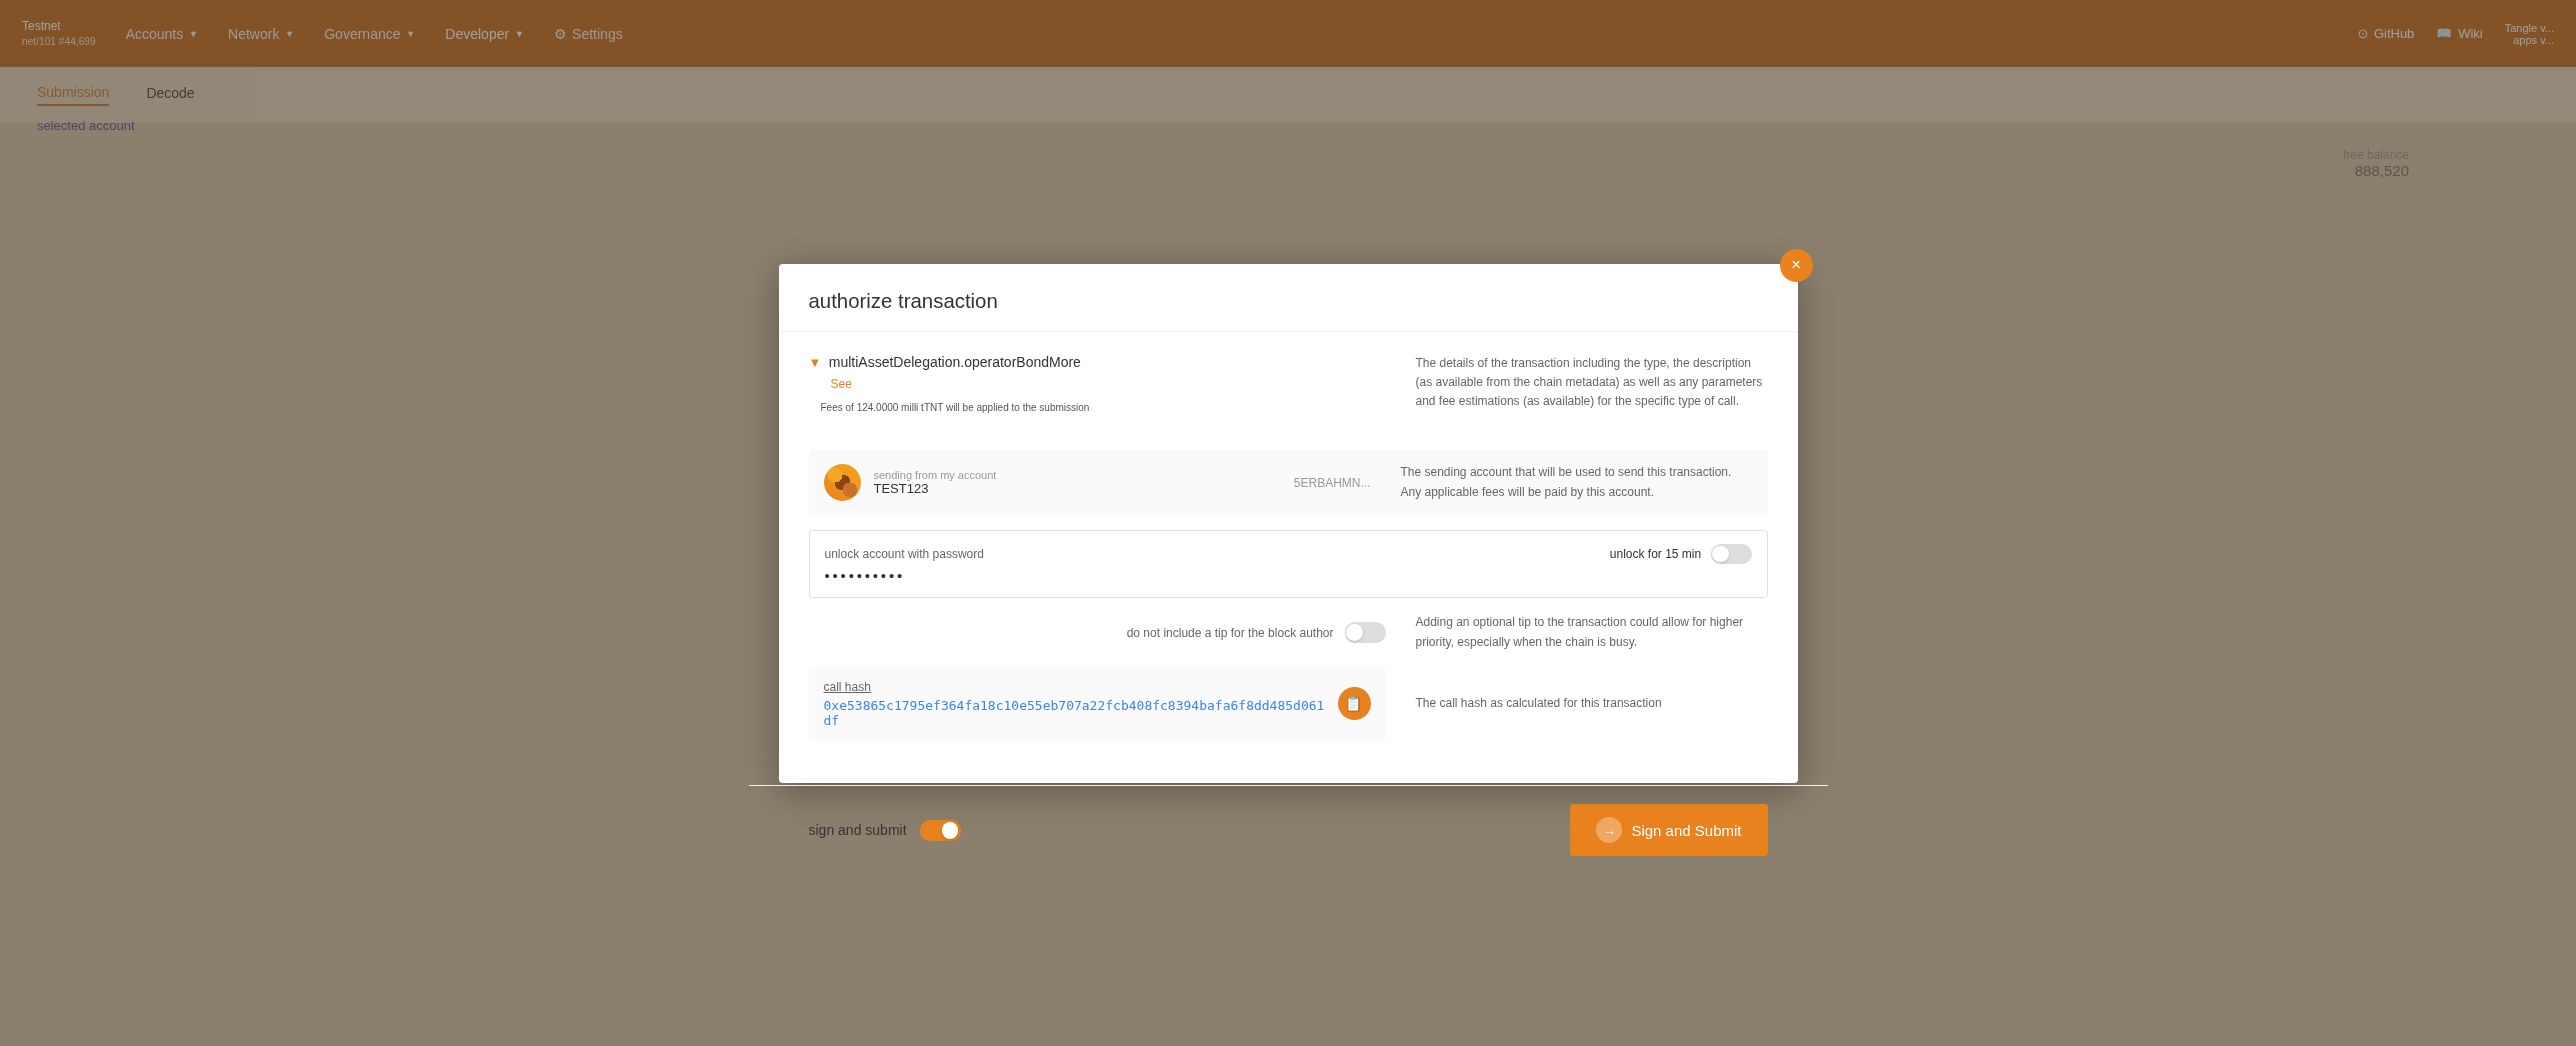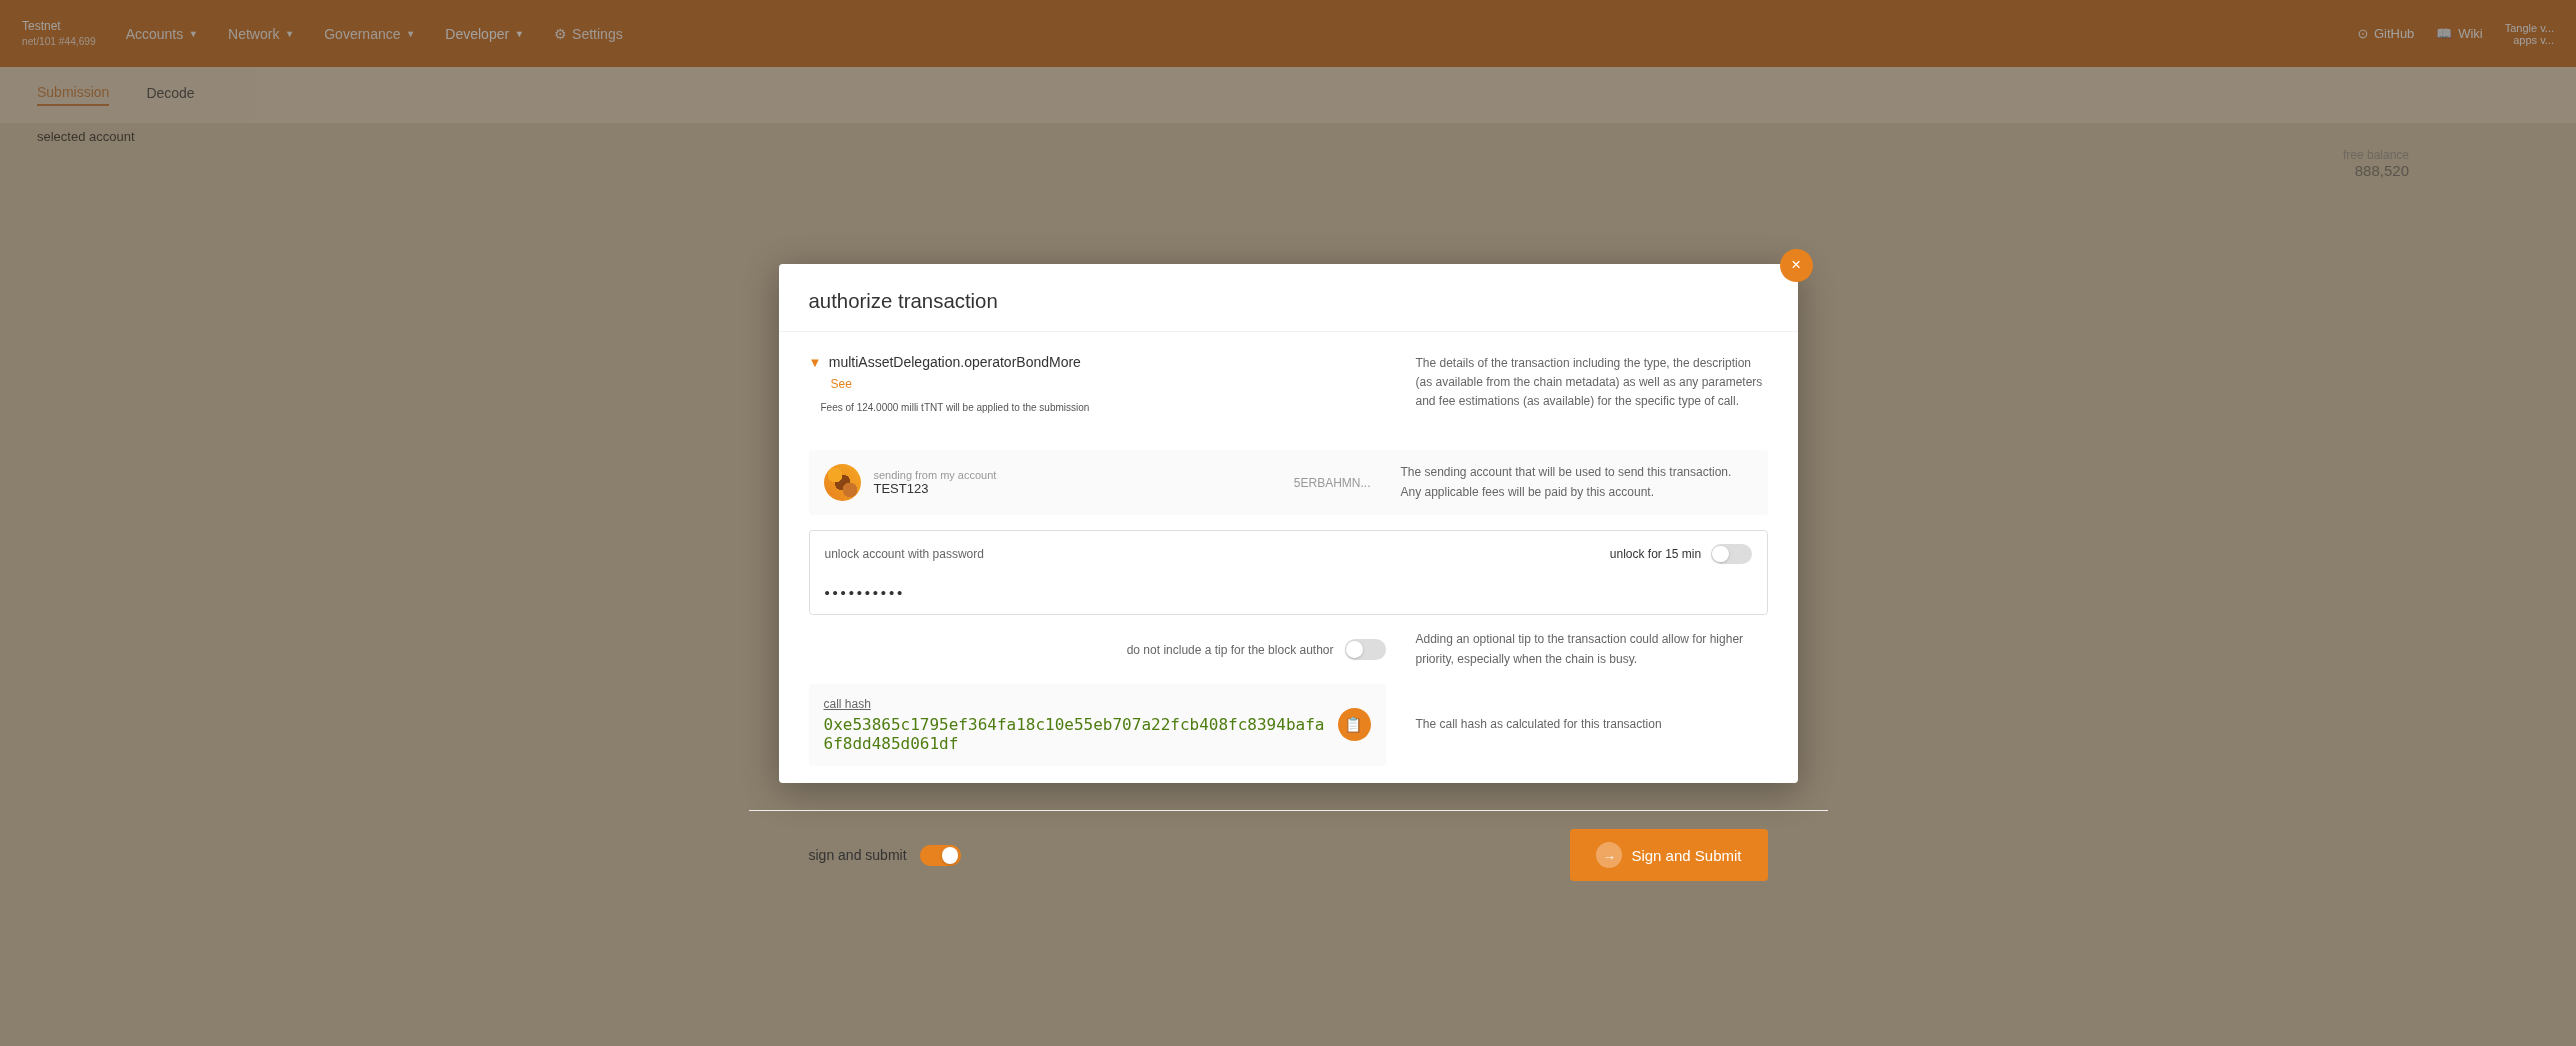--- a/index.html
+++ b/index.html
@@ -301,21 +301,21 @@
     .password-box {
       border: 0.9px solid #ddd;
       border-radius: 3.7px;
       padding: 13px 15px;
     }
 
     .password-header {
       display: flex;
       align-items: center;
       justify-content: space-between;
-      margin-bottom: 20px;
+      margin-bottom: 3px;
     }
 
     .password-label {
       font-size: 12px;
       color: #666;
     }
 
     .unlock-timer {
       display: flex;
       align-items: center;
@@ -421,22 +421,22 @@
     }
 
     .hash-label {
       font-size: 12px;
       color: #666;
       margin-bottom: 3.7px;
       text-decoration: underline;
     }
 
     .hash-value {
-      font-size: 16px;
-      color: #4d7c0f;
+      font-size: 13px;
+      color: #3b82f6;
       font-family: monospace;
       word-break: break-all;
     }
 
     .hash-icon-btn {
       width: 33px;
       height: 33px;
       border-radius: 50%;
       background: #e8821e;
       border: none;
@@ -509,23 +509,23 @@
       background: rgba(255,255,255,0.3);
       display: flex;
       align-items: center;
       justify-content: center;
       font-size: 13px;
     }
 
     
     .bg-left-panel {
       position: absolute;
-      top: 129px;
+      top: 118px;
       left: 37px;
-      color: #000000;
+      color: #4c1d95;
       font-size: 13px;
       opacity: 0.6;
     }
 
     .bg-balance {
       position: absolute;
       top: 148px;
       right: 167px;
       text-align: right;
       opacity: 0.6;

